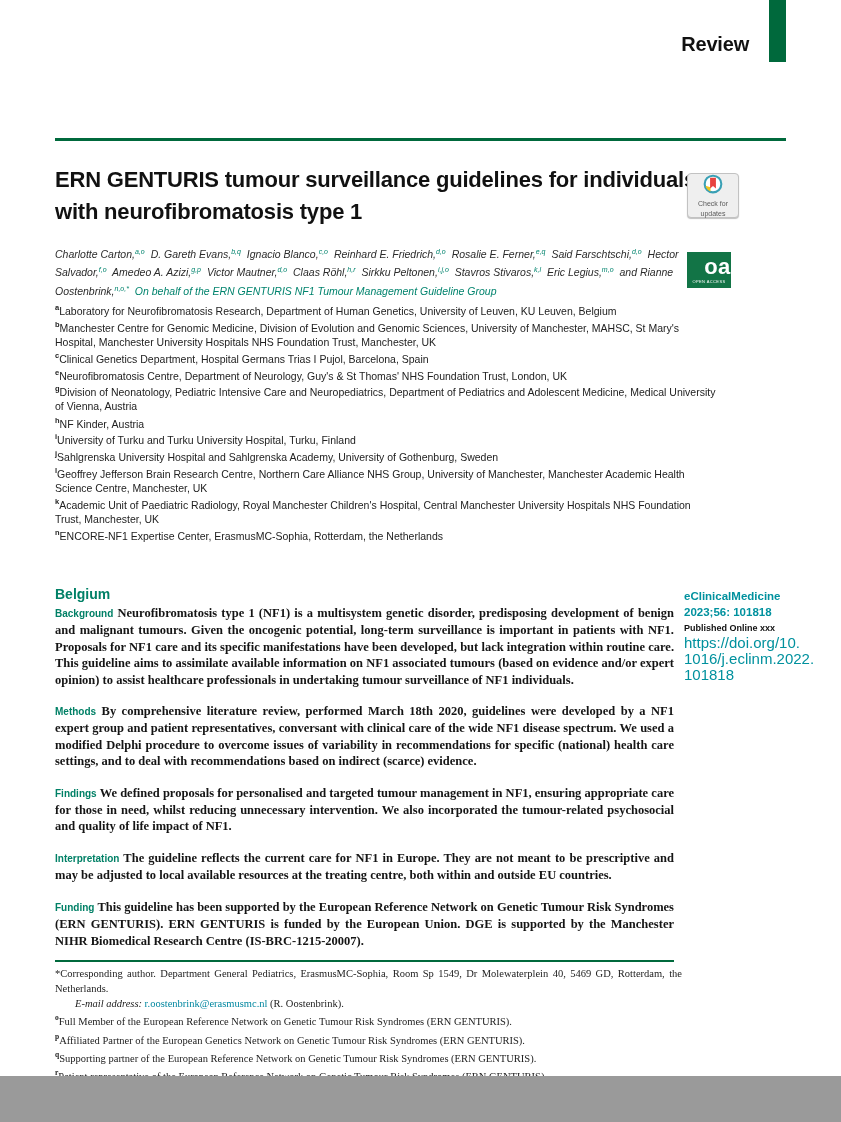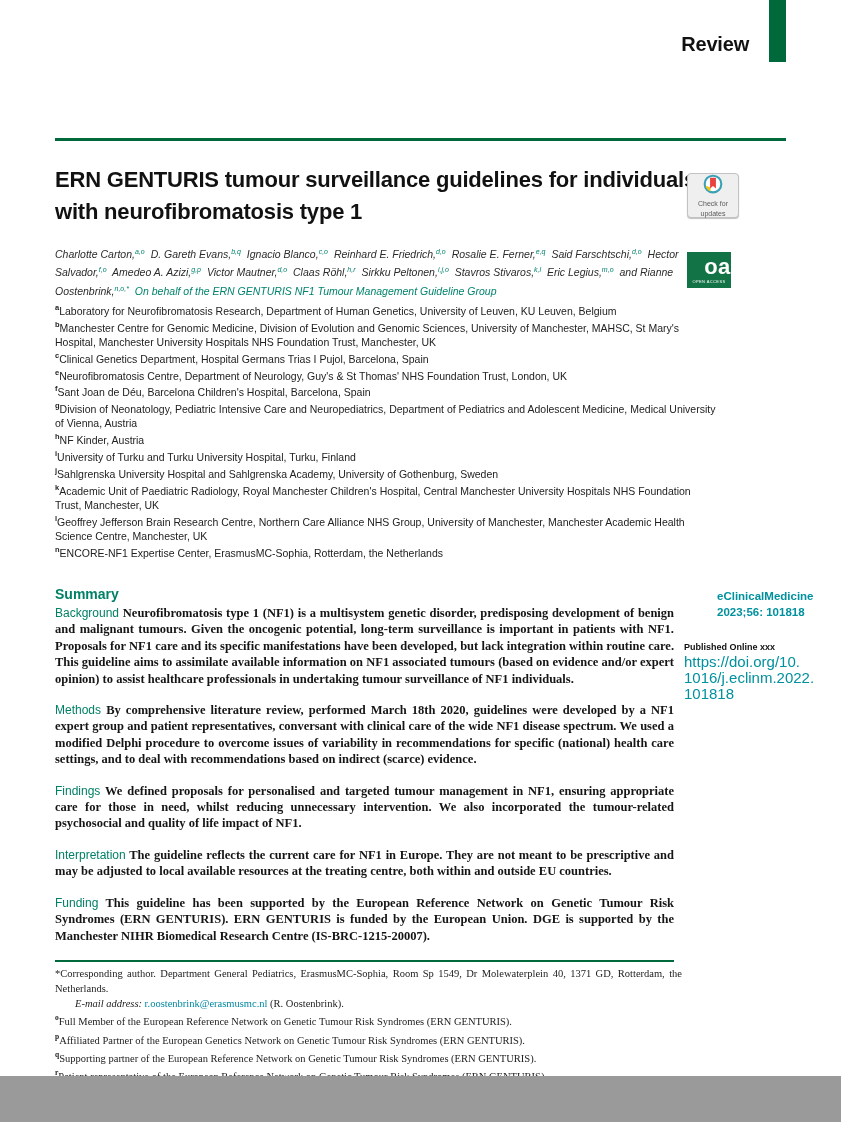--- a/index.html
+++ b/index.html
@@ -65,27 +65,27 @@
   }
   .summary-heading {
     font-size:14px; font-weight:bold; color:#008066; margin-bottom:3px;
   }
   .summary-para {
     font-family:"Liberation Serif", serif; font-weight:bold;
     font-size:12.5px; line-height:16.4px; text-align:justify; color:#151515;
     margin-bottom:15px;
   }
   .summary-para .label {
-    font-family:"Liberation Sans", sans-serif; font-weight:normal;
-    color:#008066; font-size:12px;
+    font-family:"Liberation Sans", sans-serif; font-weight:bold;
+    color:#008066; font-size:10px;
   }
   
   .sidebar { position:absolute; left:684px; top:588px; width:130px; }
-  .sb-journal, .sb-citation { font-size:11.5px; font-weight:bold; color:#00919e; line-height:16px;margin-left:33px; }
-  .sb-published { font-size:9px; font-weight:bold; color:#111; margin-top:22px; }
+  .sb-journal, .sb-citation { font-size:11.5px; font-weight:bold; color:#00919e; line-height:16px; }
+  .sb-published { font-size:9px; font-weight:bold; color:#111; margin-top:3px; }
   .sb-doi { font-size:15px; color:#00919e; line-height:16px; margin-top:2px; cursor:pointer; }
   
   .bottom-rule {
     position:absolute; top:960px; left:55px; width:619px; height:2px;
     background:#00693c;
   }
   .footnotes {
     position:absolute; left:55px; top:967px; width:627px;
     font-family:"Liberation Serif", serif; font-size:10.5px; line-height:14.8px; color:#222;
     text-align:justify;
@@ -165,40 +165,39 @@
   <div class="affiliations">
   <div><sup>a</sup><span>Laboratory for Neurofibromatosis Research, Department of Human Genetics, University of Leuven, KU Leuven, Belgium</span></div>
 
   <div><sup>b</sup><span>Manchester Centre for Genomic Medicine, Division of Evolution and Genomic Sciences, University of Manchester, MAHSC, St Mary's Hospital, Manchester University Hospitals NHS Foundation Trust, Manchester, UK</span></div>
 
   <div><sup>c</sup><span>Clinical Genetics Department, Hospital Germans Trias I Pujol, Barcelona, Spain</span></div>
 
 
   <div><sup>e</sup><span>Neurofibromatosis Centre, Department of Neurology, Guy's &amp; St Thomas' NHS Foundation Trust, London, UK</span></div>
 
-  <div><sup>f</sup><span>Sant Joan de Déu, Barcelona Children's Hospital, Barcelona, Spain</span></div>
 
   <div><sup>g</sup><span>Division of Neonatology, Pediatric Intensive Care and Neuropediatrics, Department of Pediatrics and Adolescent Medicine, Medical University of Vienna, Austria</span></div>
 
   <div><sup>h</sup><span>NF Kinder, Austria</span></div>
 
   <div><sup>i</sup><span>University of Turku and Turku University Hospital, Turku, Finland</span></div>
 
   <div><sup>j</sup><span>Sahlgrenska University Hospital and Sahlgrenska Academy, University of Gothenburg, Sweden</span></div>
 
+  <div><sup>l</sup><span>Geoffrey Jefferson Brain Research Centre, Northern Care Alliance NHS Group, University of Manchester, Manchester Academic Health Science Centre, Manchester, UK</span></div>
+
   <div><sup>k</sup><span>Academic Unit of Paediatric Radiology, Royal Manchester Children's Hospital, Central Manchester University Hospitals NHS Foundation Trust, Manchester, UK</span></div>
 
-  <div><sup>l</sup><span>Geoffrey Jefferson Brain Research Centre, Northern Care Alliance NHS Group, University of Manchester, Manchester Academic Health Science Centre, Manchester, UK</span></div>
-
 
   <div><sup>n</sup><span>ENCORE-NF1 Expertise Center, ErasmusMC-Sophia, Rotterdam, the Netherlands</span></div>
 </div>
 
   <div class="summary">
-    <div class="summary-heading">Summary</div>
+    <div class="summary-heading">Belgium</div>
     <div>
   <p class="summary-para"><span class="label">Background</span> <span>Neurofibromatosis type 1 (NF1) is a multisystem genetic disorder, predisposing development of benign and malignant tumours. Given the oncogenic potential, long-term surveillance is important in patients with NF1. Proposals for NF1 care and its specific manifestations have been developed, but lack integration within routine care. This guideline aims to assimilate available information on NF1 associated tumours (based on evidence and/or expert opinion) to assist healthcare professionals in undertaking tumour surveillance of NF1 individuals.</span></p>
 
   <p class="summary-para"><span class="label">Methods</span> <span>By comprehensive literature review, performed March 18th 2020, guidelines were developed by a NF1 expert group and patient representatives, conversant with clinical care of the wide NF1 disease spectrum. We used a modified Delphi procedure to overcome issues of variability in recommendations for specific (national) health care settings, and to deal with recommendations based on indirect (scarce) evidence.</span></p>
 
   <p class="summary-para"><span class="label">Findings</span> <span>We defined proposals for personalised and targeted tumour management in NF1, ensuring appropriate care for those in need, whilst reducing unnecessary intervention. We also incorporated the tumour-related psychosocial and quality of life impact of NF1.</span></p>
 
   <p class="summary-para"><span class="label">Interpretation</span> <span>The guideline reflects the current care for NF1 in Europe. They are not meant to be prescriptive and may be adjusted to local available resources at the treating centre, both within and outside EU countries.</span></p>
 
   <p class="summary-para"><span class="label">Funding</span> <span>This guideline has been supported by the European Reference Network on Genetic Tumour Risk Syndromes (ERN GENTURIS). ERN GENTURIS is funded by the European Union. DGE is supported by the Manchester NIHR Biomedical Research Centre (IS-BRC-1215-20007).</span></p>
@@ -213,21 +212,21 @@
   <div>https://doi.org/10.</div>
 
   <div>1016/j.eclinm.2022.</div>
 
   <div>101818</div>
 </div>
   </div>
 
   <div class="bottom-rule"></div>
   <div class="footnotes">
-    <div>*Corresponding author. Department General Pediatrics, ErasmusMC-Sophia, Room Sp 1549, Dr Molewaterplein 40, 1371 GD, Rotterdam, the Netherlands.</div>
+    <div>*Corresponding author. Department General Pediatrics, ErasmusMC-Sophia, Room Sp 1549, Dr Molewaterplein 40, 5469 GD, Rotterdam, the Netherlands.</div>
     <div class="email-line">
       <span class="email-label">E-mail address:</span>
       <span class="email-link">r.oostenbrink@erasmusmc.nl</span>
       <span>(R. Oostenbrink).</span>
     </div>
     <div>
   <div><sup>o</sup><span>Full Member of the European Reference Network on Genetic Tumour Risk Syndromes (ERN GENTURIS).</span></div>
 
   <div><sup>p</sup><span>Affiliated Partner of the European Genetics Network on Genetic Tumour Risk Syndromes (ERN GENTURIS).</span></div>
 

